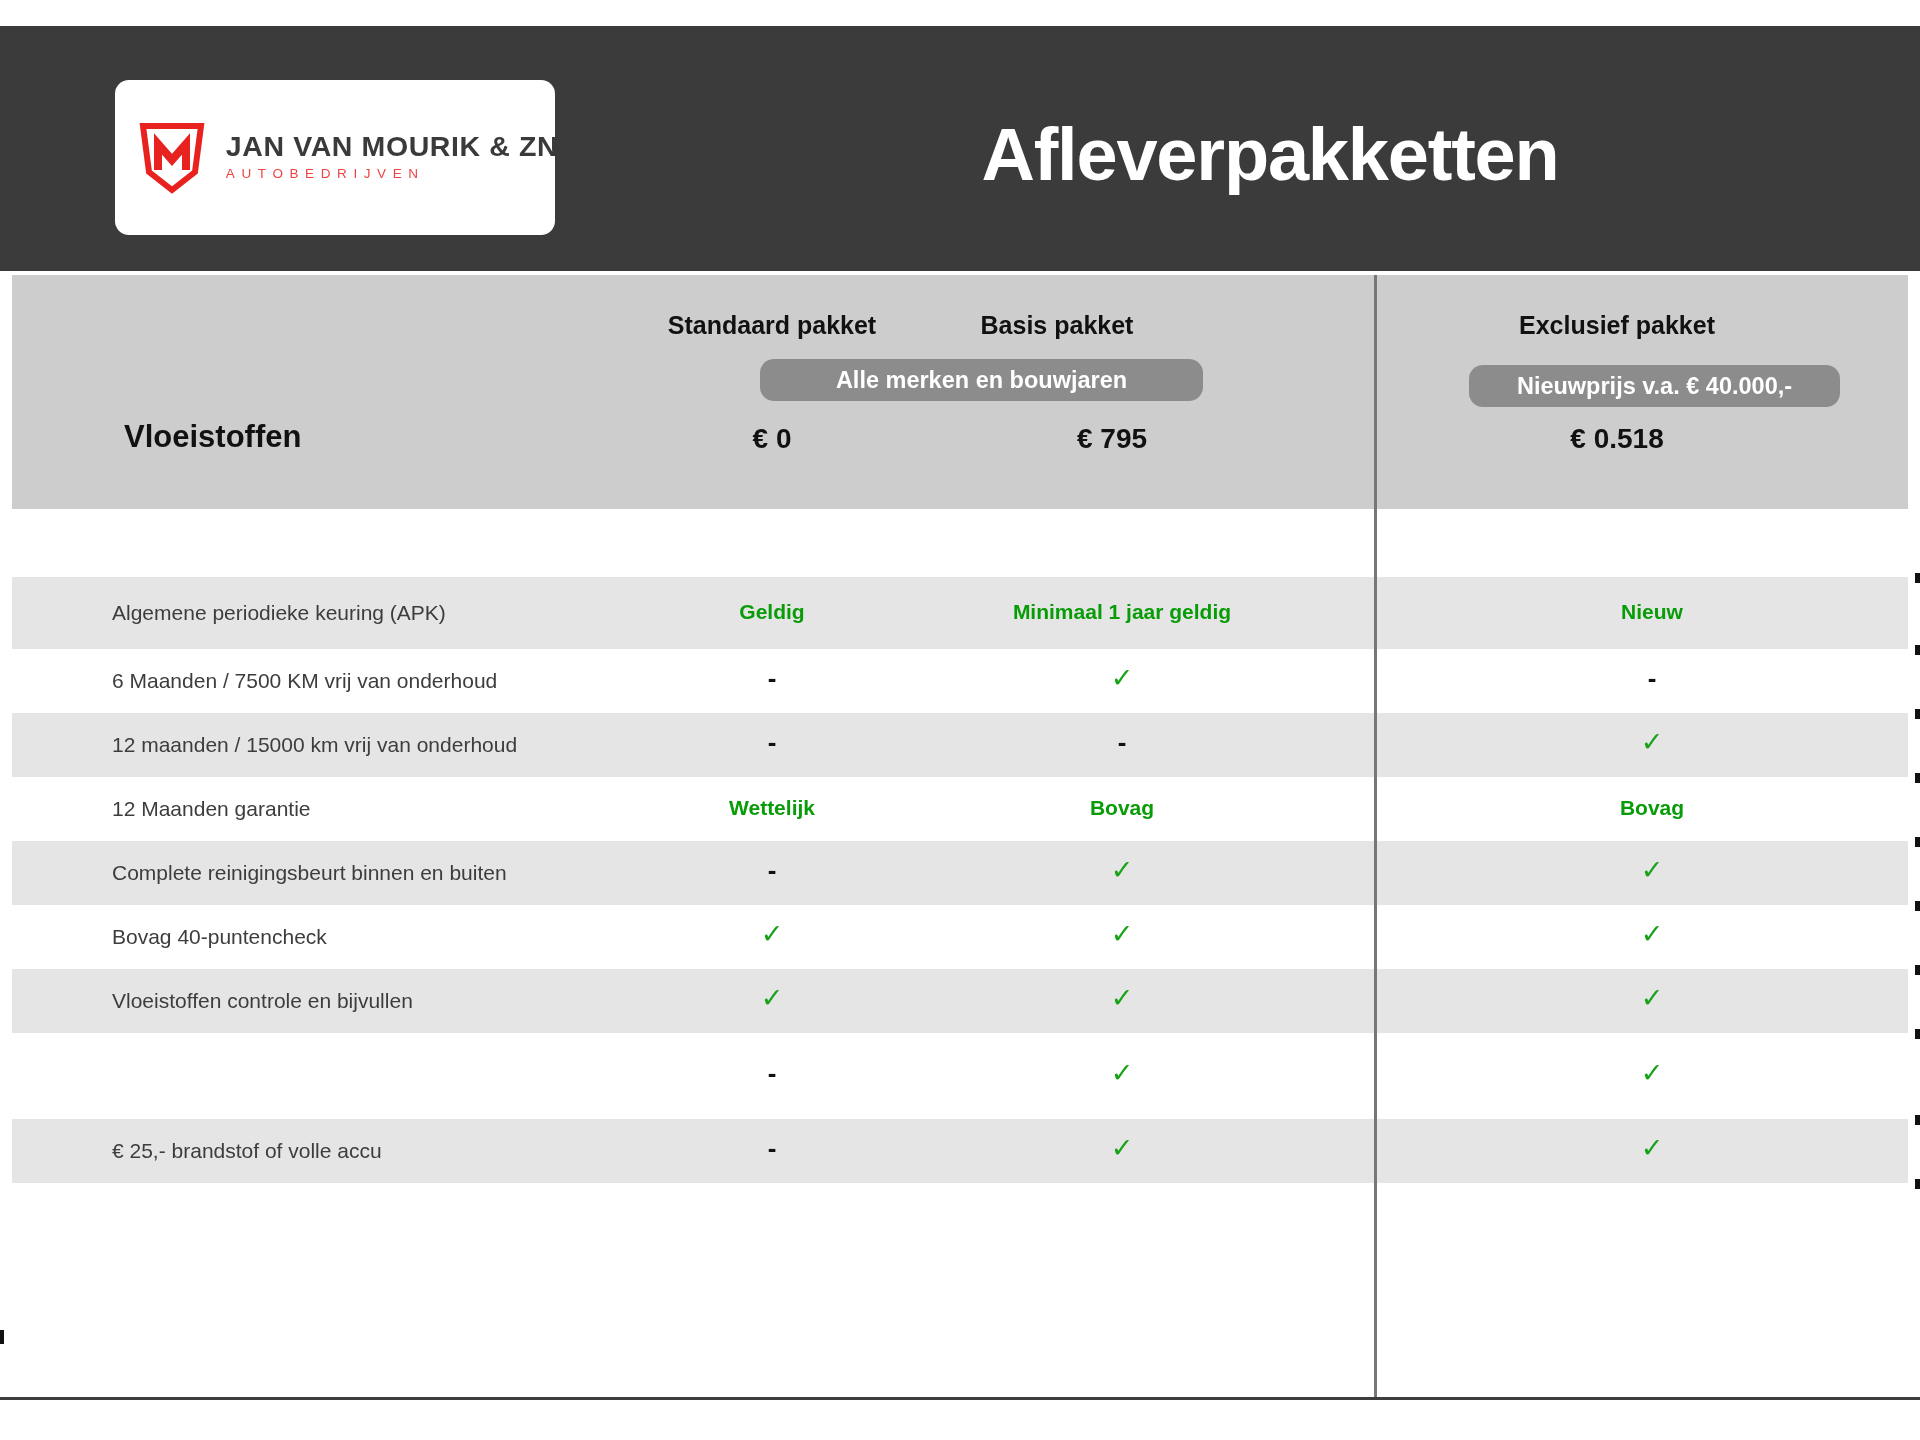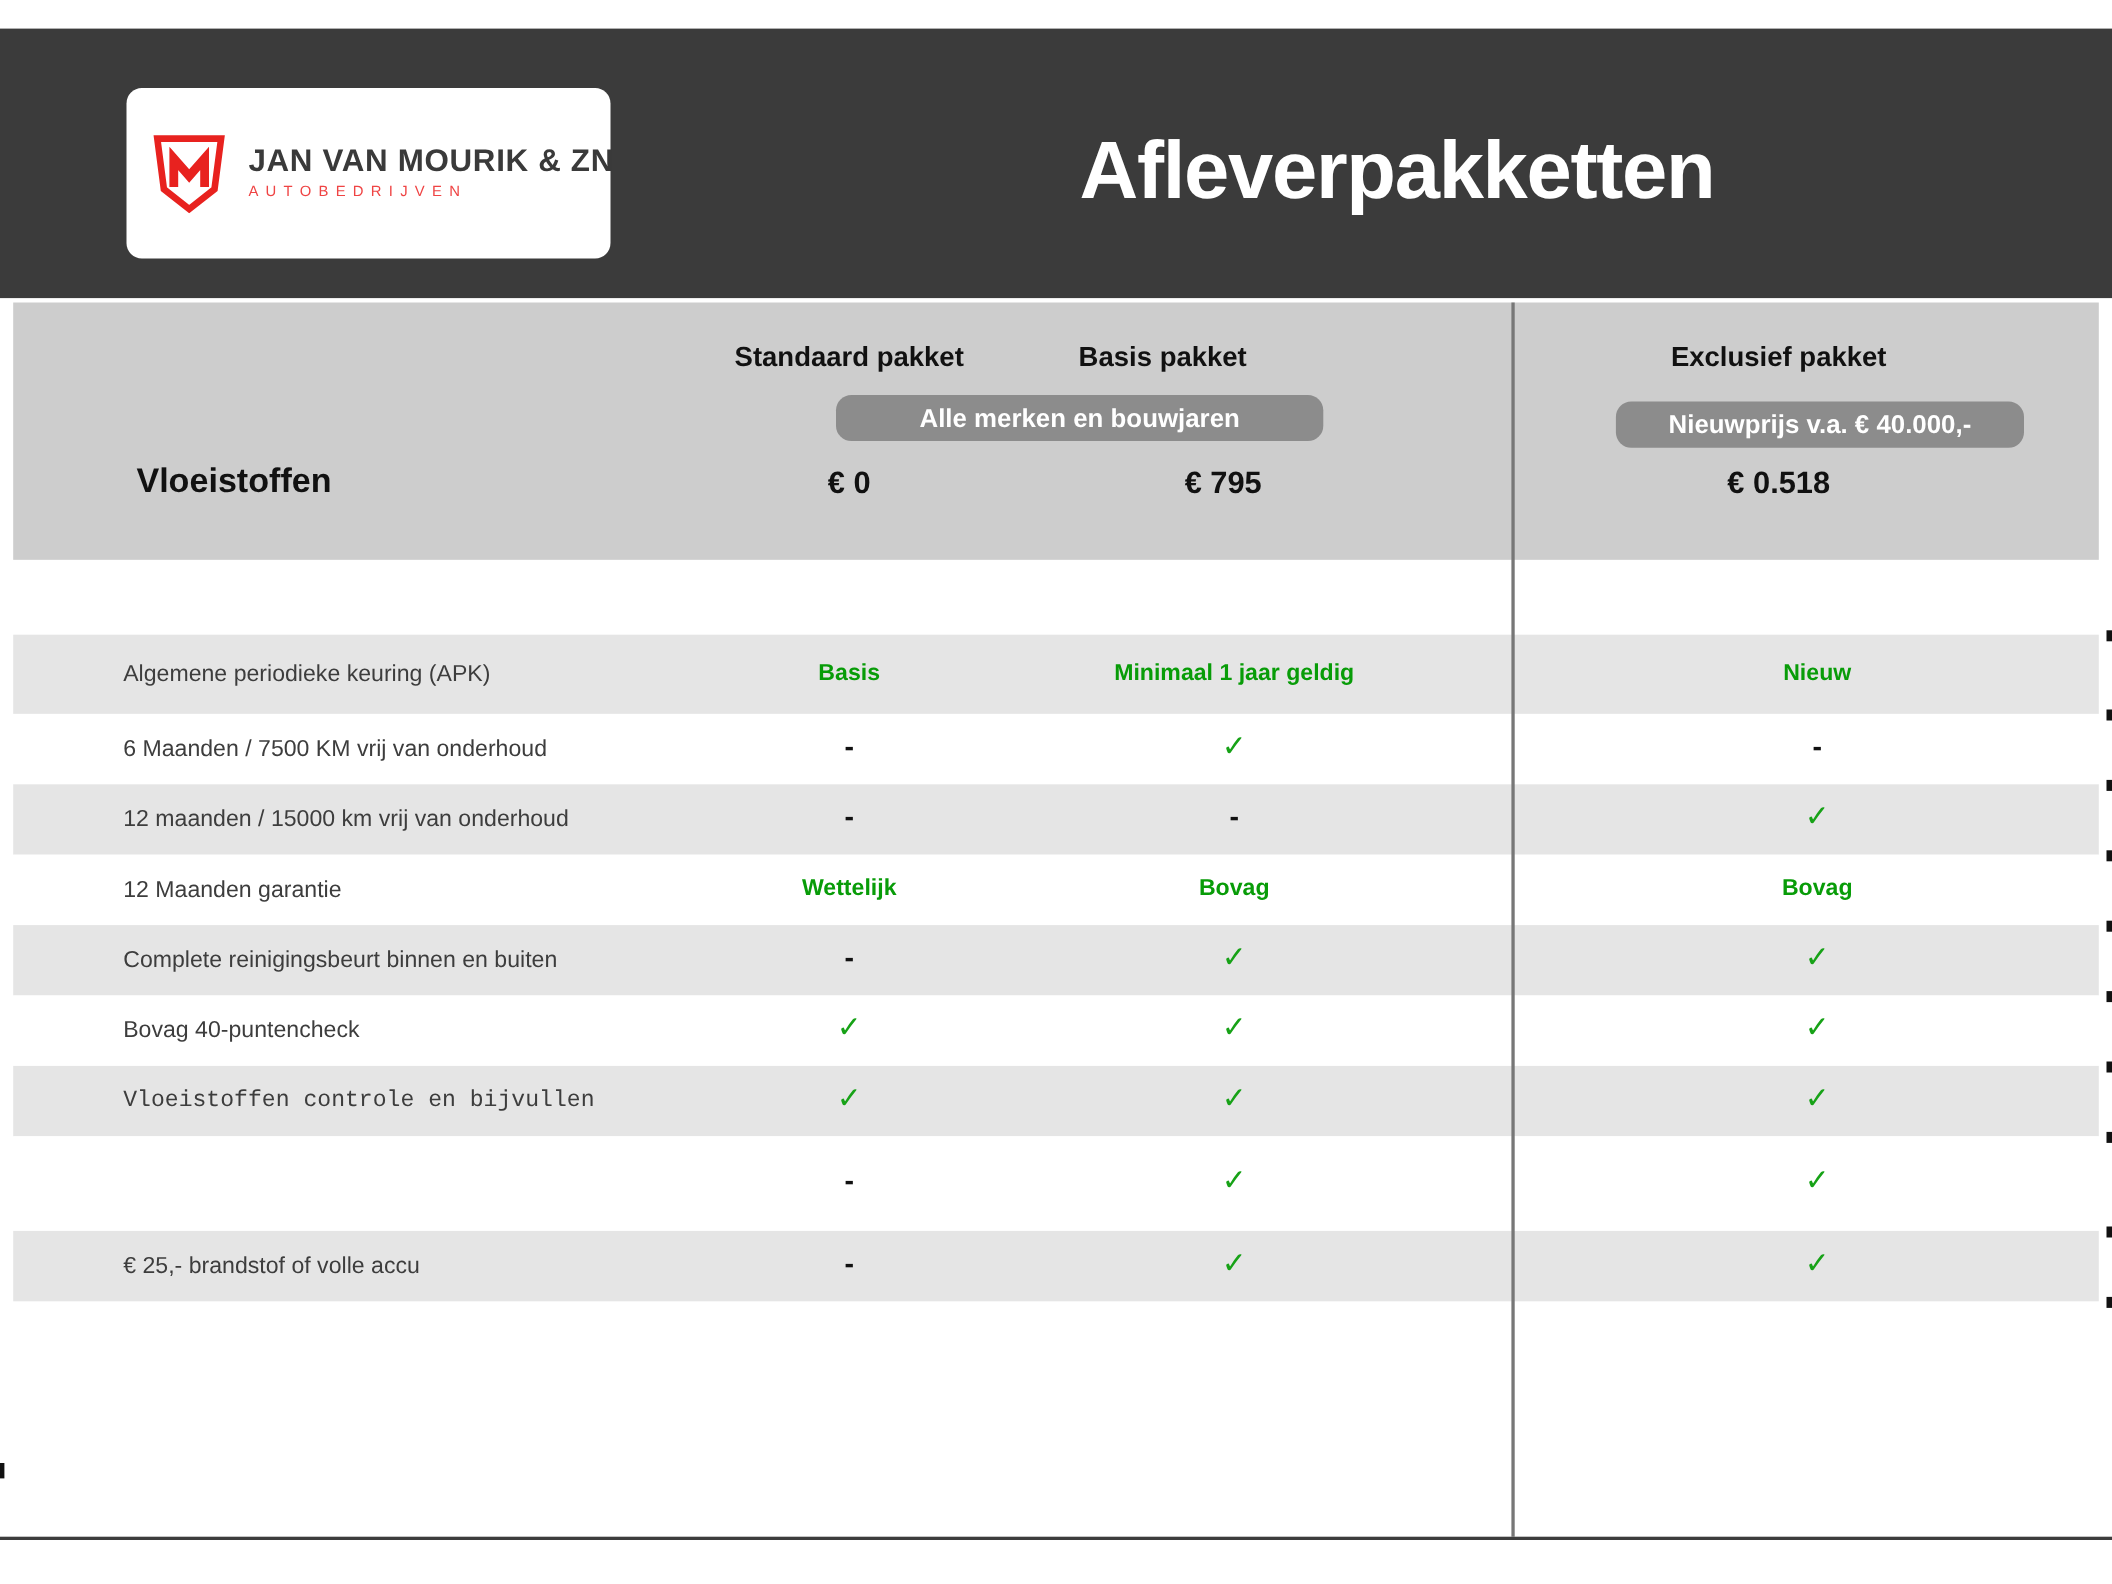--- a/index.html
+++ b/index.html
@@ -286,21 +286,21 @@
     <div class="price-val c1">€ 0</div>
     <div class="price-val c2">€ 795</div>
     <div class="price-val c3">€ 0.518</div>
   </div>
 
   <div class="gap-band"></div>
 
   <div id="rows">
       <div class="row alt" style="height: 72px;">
         <div class="feat" style="top: 21px;">Algemene periodieke keuring (APK)</div>
-        <div class="cell c1" style="top: 23px;"><span class="txt">Basis</span></div>
+        <div class="cell c1" style="top: 23px;"><span class="txt">Geldig</span></div>
         <div class="cell c2" style="top: 23px;"><span class="txt">Minimaal 1 jaar geldig</span></div>
         <div class="cell c3" style="top: 23px;"><span class="txt">Nieuw</span></div>
       </div>
       <div class="row" style="height: 64px;">
         <div class="feat" style="top: 17px;">6 Maanden / 7500 KM vrij van onderhoud</div>
         <div class="cell c1" style="top: 16px;"><span class="dash">-</span></div>
         <div class="cell c2" style="top: 16px;"><span class="chk">✓</span></div>
         <div class="cell c3" style="top: 16px;"><span class="dash">-</span></div>
       </div>
       <div class="row alt" style="height: 64px;">
@@ -321,21 +321,21 @@
         <div class="cell c2" style="top: 16px;"><span class="chk">✓</span></div>
         <div class="cell c3" style="top: 16px;"><span class="chk">✓</span></div>
       </div>
       <div class="row" style="height: 64px;">
         <div class="feat" style="top: 17px;">Bovag 40-puntencheck</div>
         <div class="cell c1" style="top: 16px;"><span class="chk">✓</span></div>
         <div class="cell c2" style="top: 16px;"><span class="chk">✓</span></div>
         <div class="cell c3" style="top: 16px;"><span class="chk">✓</span></div>
       </div>
       <div class="row alt" style="height: 64px;">
-        <div class="feat" style="top: 17px; font-family: Liberation Mono, monospace;">Vloeistoffen controle en bijvullen</div>
+        <div class="feat" style="top: 17px;">Vloeistoffen controle en bijvullen</div>
         <div class="cell c1" style="top: 16px;"><span class="chk">✓</span></div>
         <div class="cell c2" style="top: 16px;"><span class="chk">✓</span></div>
         <div class="cell c3" style="top: 16px;"><span class="chk">✓</span></div>
       </div>
       <div class="row" style="height: 86px;">
         <div class="cell c1" style="top: 27px;"><span class="dash">-</span></div>
         <div class="cell c2" style="top: 27px;"><span class="chk">✓</span></div>
         <div class="cell c3" style="top: 27px;"><span class="chk">✓</span></div>
       </div>
       <div class="row alt" style="height: 64px;">

